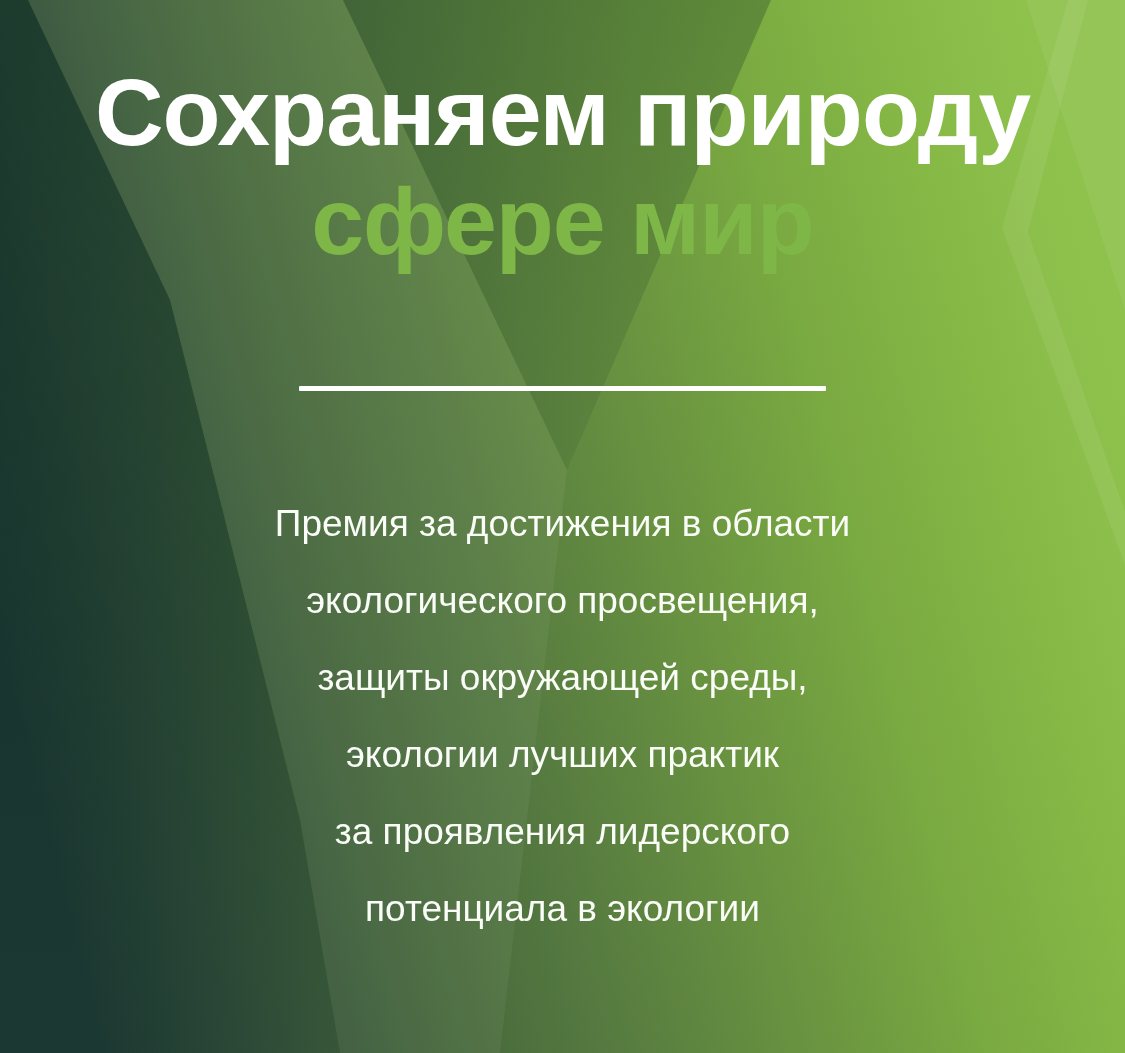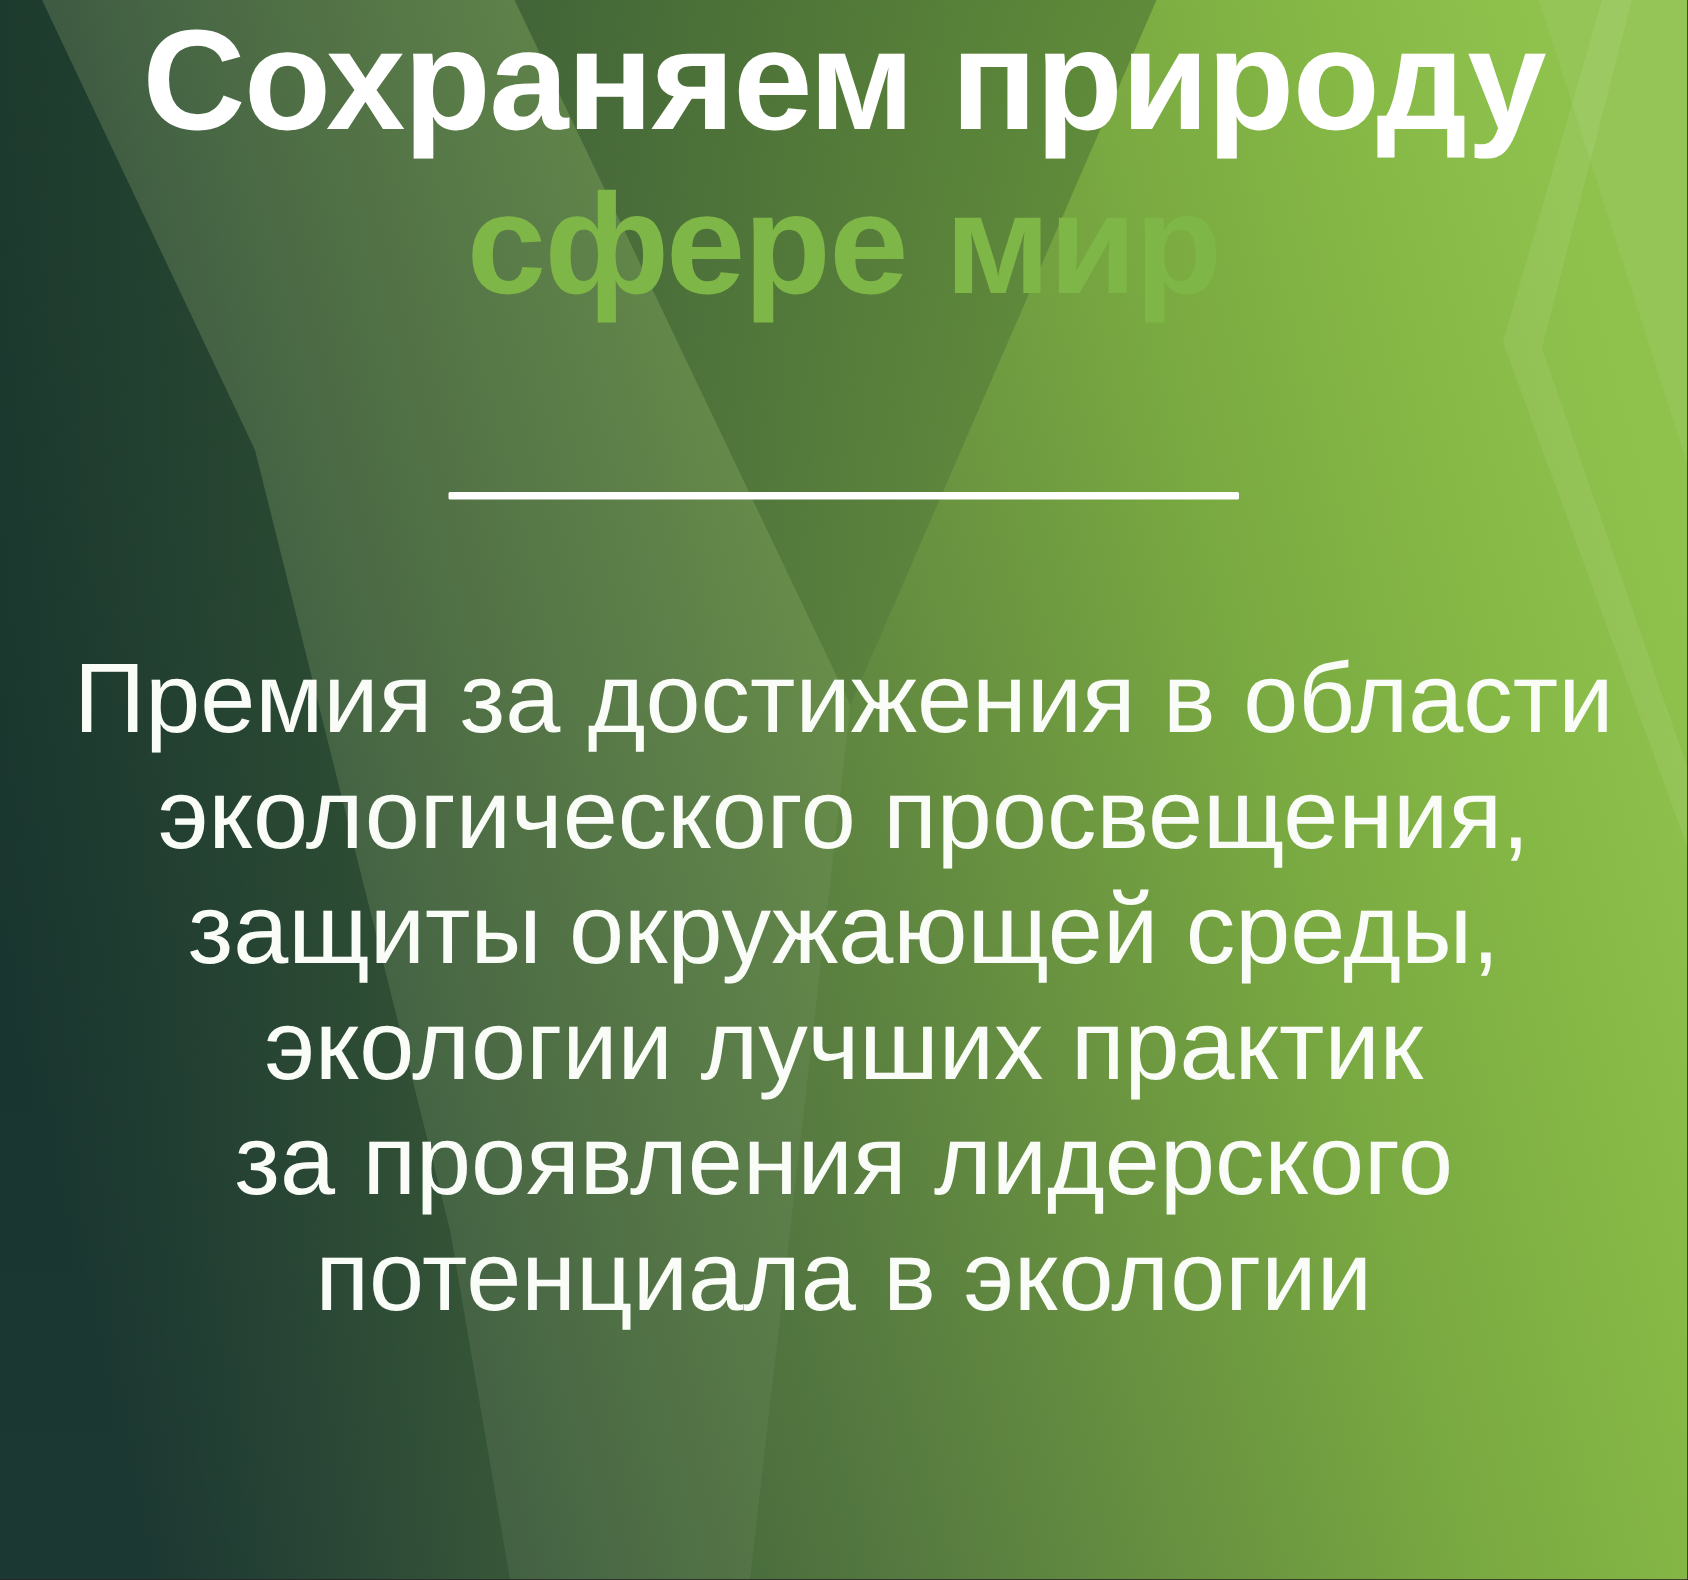--- a/index.html
+++ b/index.html
@@ -27,39 +27,40 @@
   }
   .content{
     position:relative;
     z-index:2;
     width:100%;
     height:100%;
     display:flex;
     flex-direction:column;
     align-items:center;
     text-align:center;
+    padding-top:58px;
   }
   .title{
     font-weight:bold;
     font-size:95px;
     line-height:109px;
     letter-spacing:-1px;
   }
   .title-line1{ color:var(--title-primary); }
   .title-line2{ color:var(--title-accent); }
   .divider{
     width:527px;
     height:5px;
     background:var(--divider);
     margin-top:110px;
     border-radius:1px;
   }
   .description{
     margin-top:94px;
-    font-size:66px;
+    font-size:37px;
     line-height:77px;
     font-weight:normal;
     color:var(--text);
     letter-spacing:0;
   }
 </style>
 </head>
 <body>
 
 <div class="poster">

